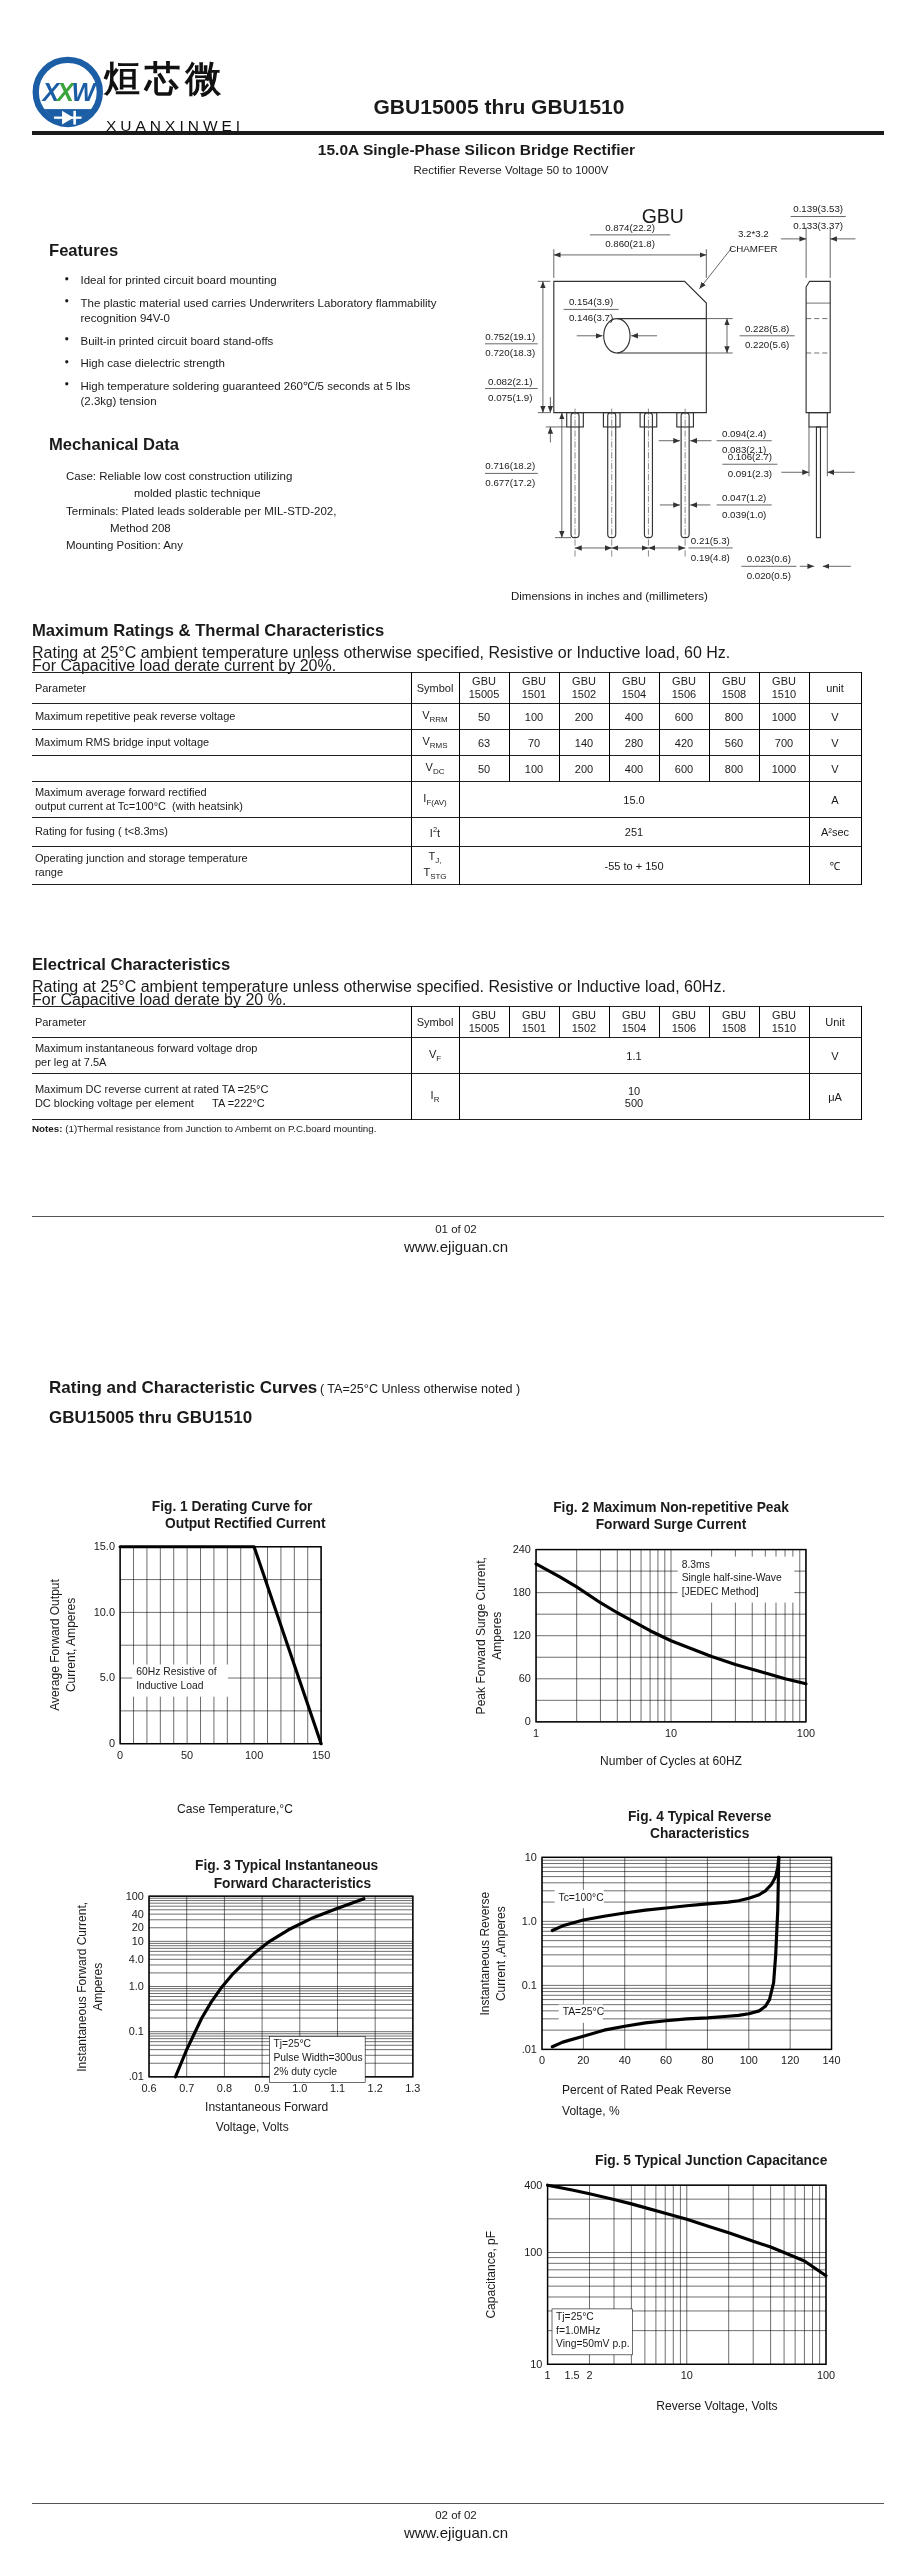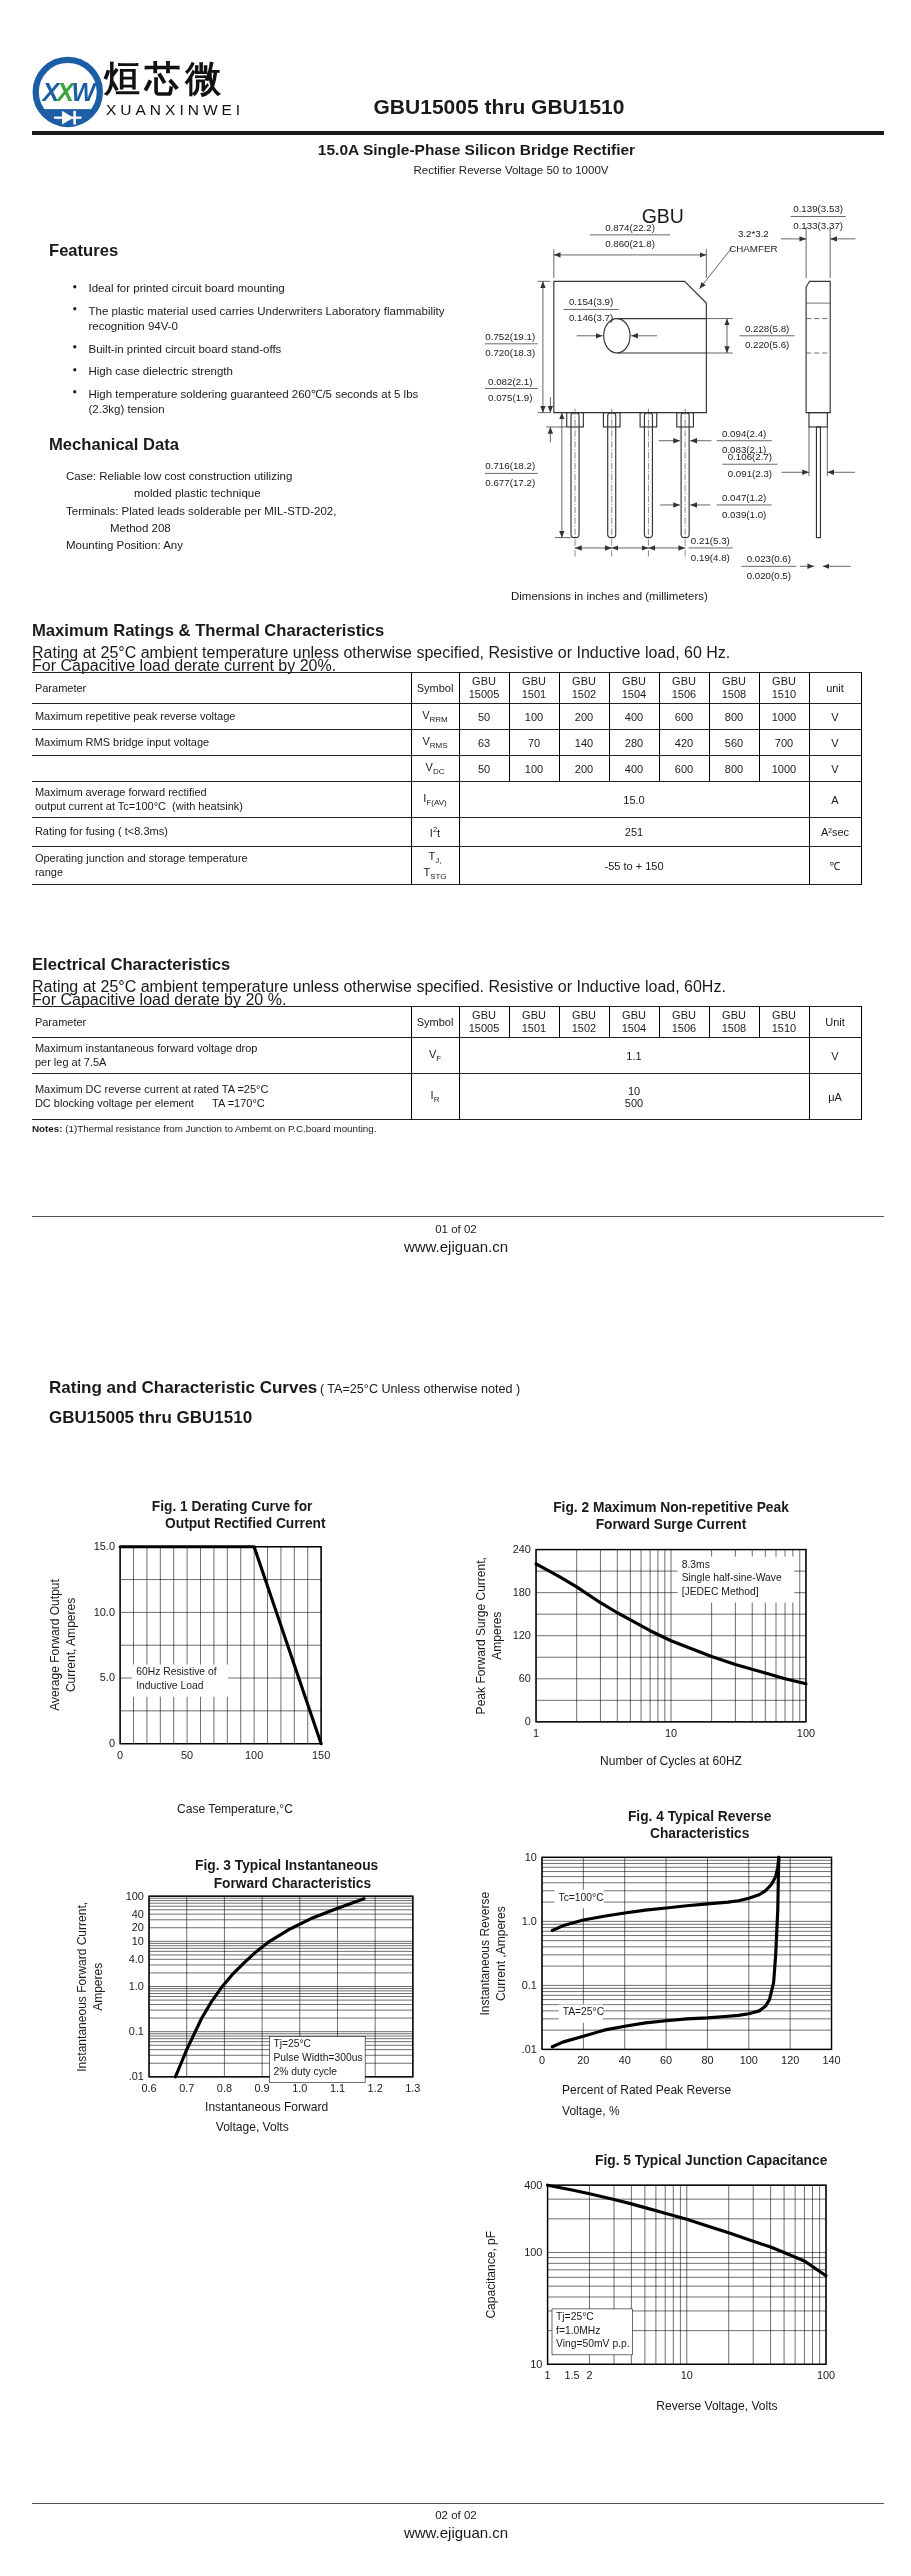--- a/index.html
+++ b/index.html
@@ -77,29 +77,29 @@
     <circle cx="62" cy="68" r="56" fill="#ffffff" stroke="#1c5ea6" stroke-width="11"></circle>
     <rect x="0" y="98" width="130" height="30" fill="#1c5ea6" clip-path="url(#logoclip)"></rect>
     <text x="62" y="84" text-anchor="middle" font-size="44" font-weight="bold" font-style="italic" letter-spacing="-4"><tspan fill="#1c5ea6">X</tspan><tspan fill="#3aa43c">X</tspan><tspan fill="#1c5ea6">W</tspan></text>
     <g>
       <line x1="38" y1="113" x2="86" y2="113" stroke="#fff" stroke-width="4"></line>
       <polygon points="52,101 52,125 72,113" fill="#fff"></polygon>
       <line x1="74" y1="101" x2="74" y2="125" stroke="#fff" stroke-width="4.5"></line>
     </g>
   </svg>
   <div class="abs zh" style="left:104px;top:55px;">烜芯微</div>
-  <div class="abs en" style="left:106px;top:101px;">XUANXINWEI</div>
+  <div class="abs en" style="left:106px;top:117px;">XUANXINWEI</div>
 
   <div class="abs b ctr" style="left:344px;top:95px;width:310px;font-size:21px;">GBU15005 thru GBU1510</div>
   <div class="abs rule" style="left:32px;top:131px;width:852px;height:4px;"></div>
   <div class="abs b ctr" style="left:224px;top:141px;width:505px;font-size:15.5px;">15.0A Single-Phase Silicon Bridge Rectifier</div>
   <div class="abs ctr" style="left:287px;top:164px;width:448px;font-size:11.5px;">Rectifier Reverse Voltage 50 to 1000V</div>
 
   <div class="abs h1" style="left:49px;top:241px;">Features</div>
-  <ul class="abs feat" style="left:57px;top:269px;width:379px;margin:12px;padding:0;">
+  <ul class="abs feat" style="left:57px;top:269px;width:379px;margin:4px;padding:0;">
     <li>Ideal for printed circuit board mounting</li>
     <li>The plastic material used carries Underwriters Laboratory flammability recognition 94V-0</li>
     <li>Built-in printed circuit board stand-offs</li>
     <li>High case dielectric strength</li>
     <li>High temperature soldering guaranteed 260℃/5 seconds at 5 lbs (2.3kg) tension</li>
   </ul>
 
   <div class="abs h1" style="left:49px;top:435px;">Mechanical Data</div>
   <div class="abs mech" style="left:66px;top:468px;width:390px;">
     <div>Case: Reliable low cost construction utilizing</div>
@@ -441,21 +441,21 @@
             <div class="pl">Maximum instantaneous forward voltage drop</div>
             <div class="pl">per leg at 7.5A</div>
           </td>
       <td class="sc"><span>V</span><sub>F</sub></td>
       <td class="vc" colspan="7">1.1</td>
       <td class="uc">V</td>
     </tr>
     <tr style="height:46px">
       <td class="pc b">
             <div class="pl">Maximum DC reverse current at rated TA =25°C</div>
-            <div class="pl">DC blocking voltage per element      TA =170°C</div>
+            <div class="pl">DC blocking voltage per element      TA =222°C</div>
           </td>
       <td class="sc"><span>I</span><sub>R</sub></td>
       <td class="vc" colspan="7">
             <div>10</div>
             <div>500</div>
           </td>
       <td class="uc">μA</td>
     </tr>
   </tbody>
     </table>

